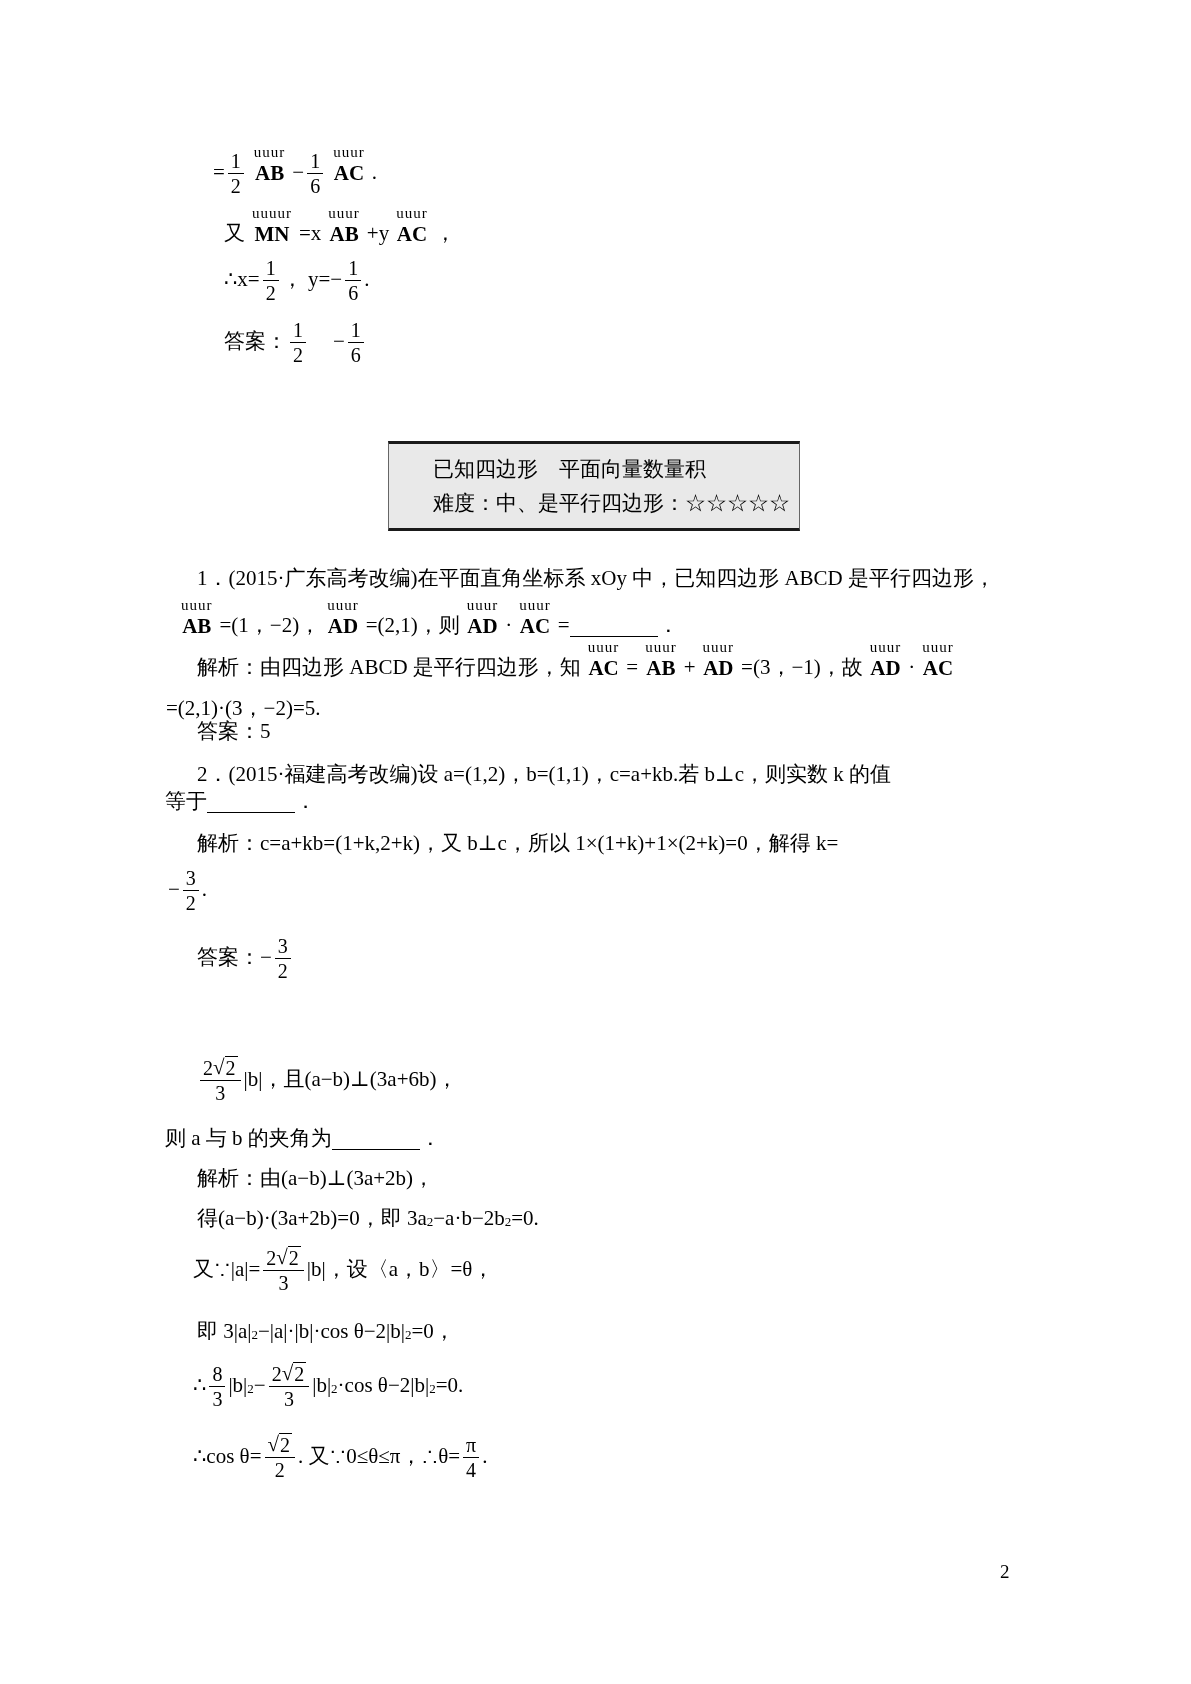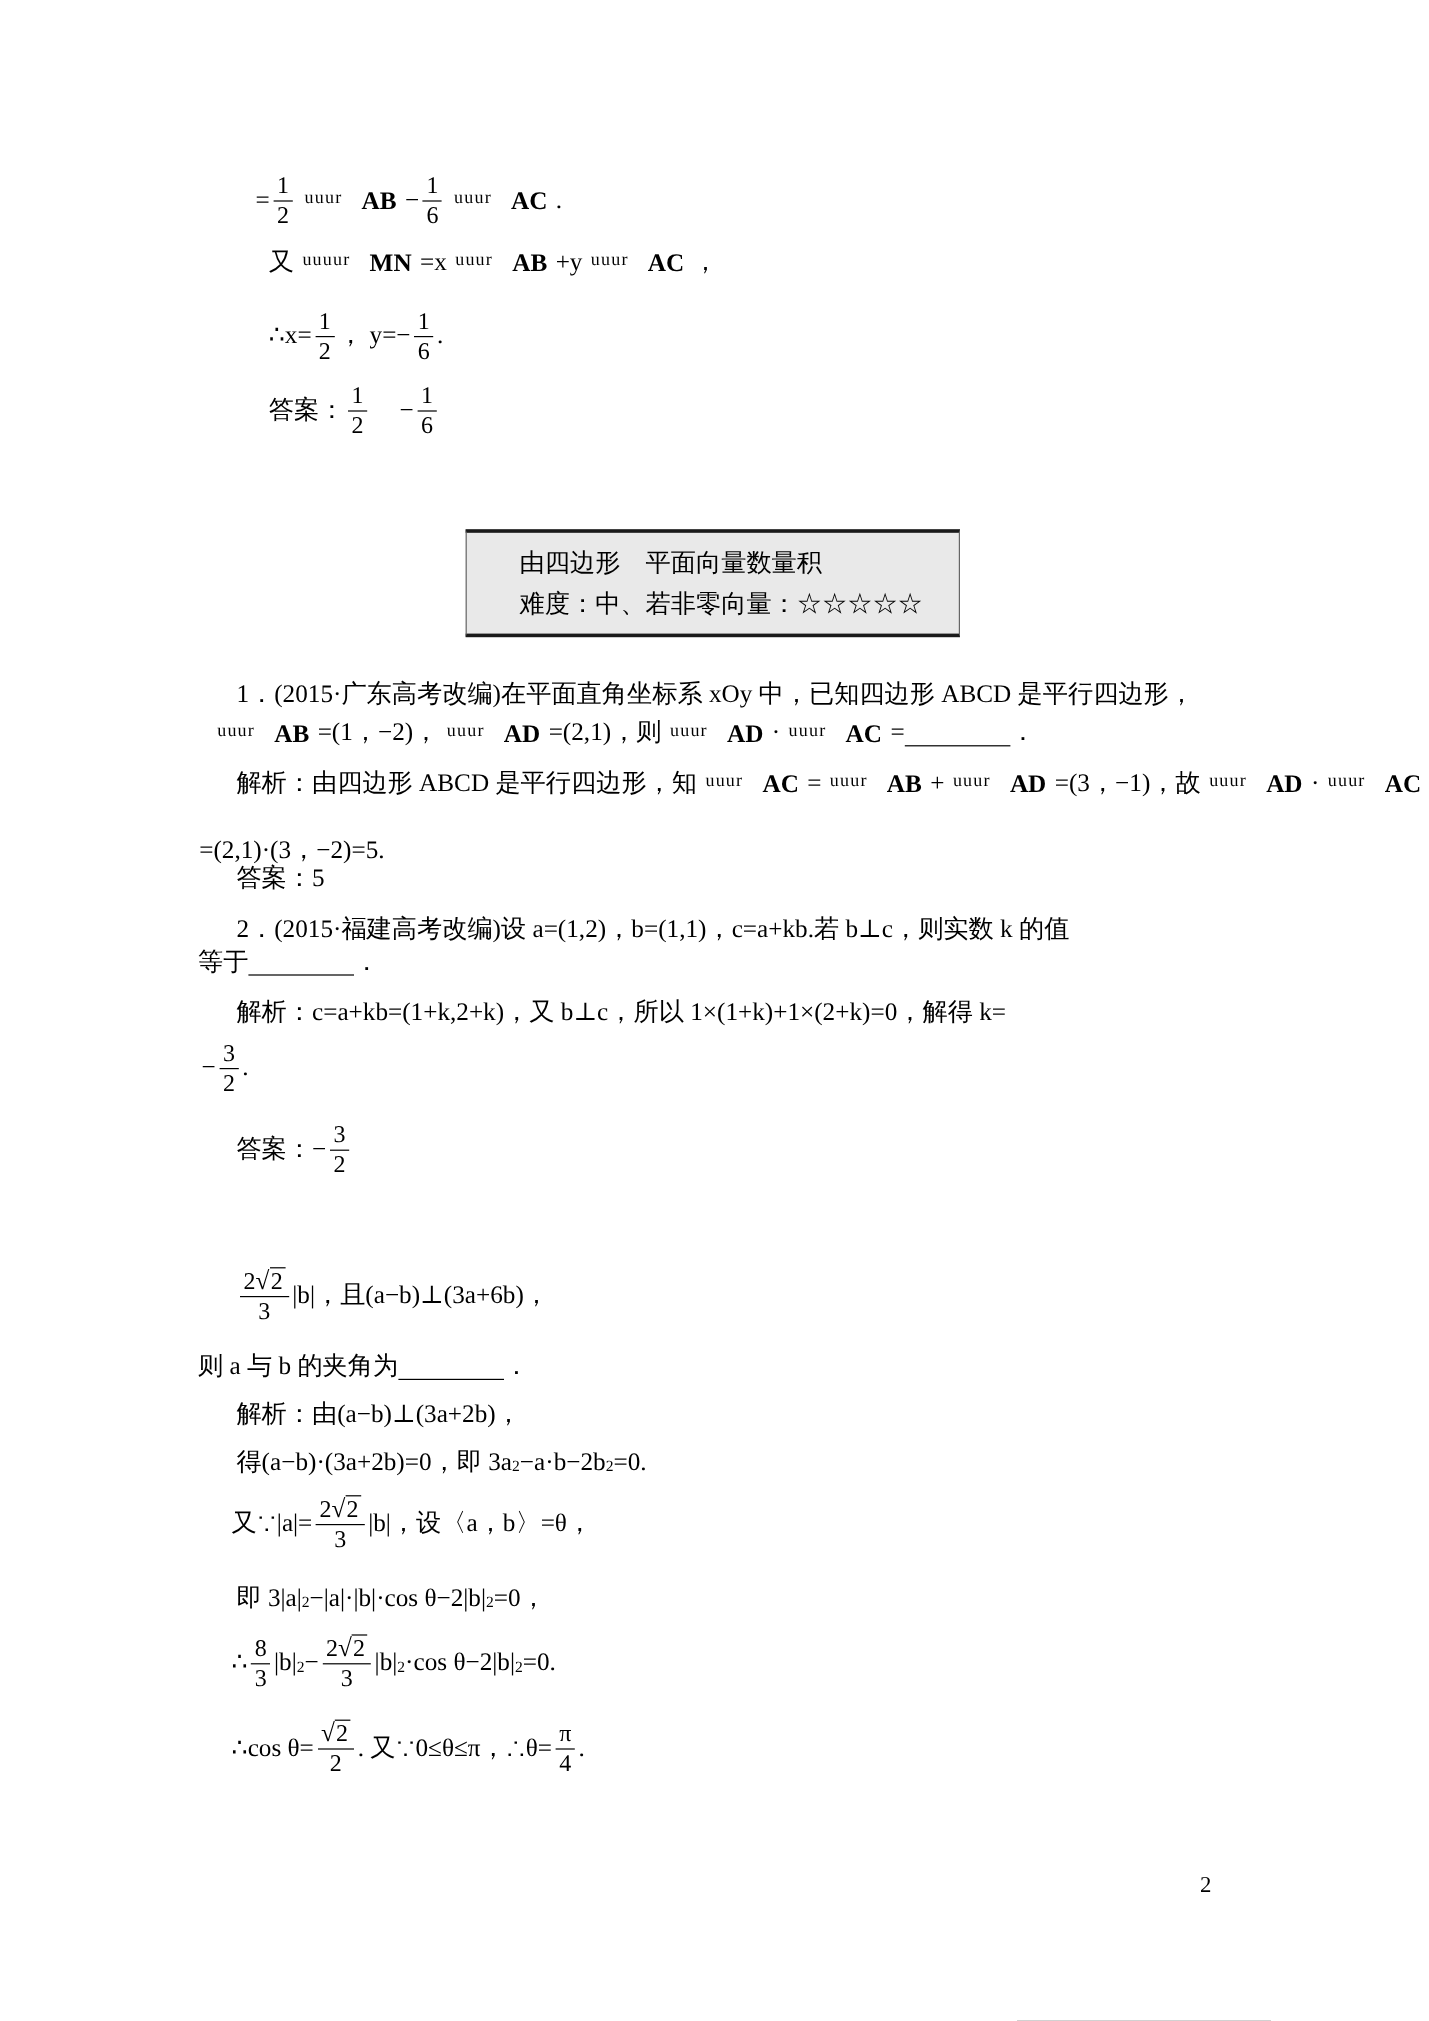--- a/index.html
+++ b/index.html
@@ -10,21 +10,21 @@
   
   .frac{display:inline-flex;flex-direction:column;align-items:center;margin:0 3px -12px 3px;
         line-height:1;font-size:20px;}
   .frac .fn{display:inline-flex;align-items:flex-end;padding:0 3px 2px 3px;border-bottom:1.6px solid #000;line-height:1;}
   .frac .fd{padding-top:2px;line-height:1;}
   
   .sqrt{display:inline-flex;align-items:flex-end;}
   .sqrt .sg{line-height:1;font-size:21px;}
   .sqrt .sr{border-top:1.6px solid #000;padding:1px 2px 0 1px;line-height:1;}
   
-  .vec{display:inline-flex;flex-direction:row;align-items:center;margin:0 7px;line-height:1;gap:16px;}
+  .vec{display:inline-flex;flex-direction:column;align-items:center;margin:0 7px;line-height:1;}
   .vec .vt{font-size:15px;line-height:1;letter-spacing:1px;margin-bottom:2px;}
   .vec .vb{font-size:21px;line-height:1.05;font-weight:bold;}
   
   .sub{font-size:13px;line-height:18px;transform:translateY(1px);}
   
   .blank{display:inline-block;width:88px;height:22px;border-bottom:1.6px solid #000;}
   .sp{display:inline-block;width:24px;}
   
   .topic-box{position:absolute;left:388px;top:441px;width:412px;height:90px;box-sizing:border-box;
              background:#e9e9e9;border-top:3px solid #1a1a1a;border-bottom:3px solid #1a1a1a;
@@ -36,22 +36,22 @@
 <body>
 
 <div class="page">
 
   <div class="ln" style="top:145px;left:213px"><span class="ts">=</span><span class="frac"><span class="fn">1</span><span class="fd">2</span></span><span class="vec"><span class="vt">uuur</span><span class="vb">AB</span></span><span class="ts">−</span><span class="frac"><span class="fn">1</span><span class="fd">6</span></span><span class="vec"><span class="vt">uuur</span><span class="vb">AC</span></span><span class="ts">.</span></div>
   <div class="ln" style="top:206px;left:224px"><span class="ts">又</span><span class="vec"><span class="vt">uuuur</span><span class="vb">MN</span></span><span class="ts">=x</span><span class="vec"><span class="vt">uuur</span><span class="vb">AB</span></span><span class="ts">+y</span><span class="vec"><span class="vt">uuur</span><span class="vb">AC</span></span><span class="ts">，</span></div>
   <div class="ln" style="top:258px;left:224px"><span class="ts">∴x=</span><span class="frac"><span class="fn">1</span><span class="fd">2</span></span><span class="ts">， y=−</span><span class="frac"><span class="fn">1</span><span class="fd">6</span></span><span class="ts">.</span></div>
   <div class="ln" style="top:320px;left:224px"><span class="ts">答案：</span><span class="frac"><span class="fn">1</span><span class="fd">2</span></span><span class="sp"></span><span class="ts">−</span><span class="frac"><span class="fn">1</span><span class="fd">6</span></span></div>
 
   <div class="topic-box">
-    <div class="bl">由四边形　平面向量数量积</div>
-    <div class="bl">难度：中、若非零向量：☆☆☆☆☆</div>
+    <div class="bl">已知四边形　平面向量数量积</div>
+    <div class="bl">难度：中、是平行四边形：☆☆☆☆☆</div>
   </div>
 
   <div class="ln" style="top:566px;left:197px"><span class="ts">1．(2015·广东高考改编)在平面直角坐标系 xOy 中，已知四边形 ABCD 是平行四边形，</span></div>
   <div class="ln" style="top:598px;left:174px"><span class="vec"><span class="vt">uuur</span><span class="vb">AB</span></span><span class="ts">=(1，−2)，</span><span class="vec"><span class="vt">uuur</span><span class="vb">AD</span></span><span class="ts">=(2,1)，则</span><span class="vec"><span class="vt">uuur</span><span class="vb">AD</span></span><span class="ts">·</span><span class="vec"><span class="vt">uuur</span><span class="vb">AC</span></span><span class="ts">=</span><span class="blank"></span><span class="ts">．</span></div>
   <div class="ln" style="top:640px;left:197px"><span class="ts">解析：由四边形 ABCD 是平行四边形，知</span><span class="vec"><span class="vt">uuur</span><span class="vb">AC</span></span><span class="ts">=</span><span class="vec"><span class="vt">uuur</span><span class="vb">AB</span></span><span class="ts">+</span><span class="vec"><span class="vt">uuur</span><span class="vb">AD</span></span><span class="ts">=(3，−1)，故</span><span class="vec"><span class="vt">uuur</span><span class="vb">AD</span></span><span class="ts">·</span><span class="vec"><span class="vt">uuur</span><span class="vb">AC</span></span></div>
   <div class="ln" style="top:696px;left:166px"><span class="ts">=(2,1)·(3，−2)=5.</span></div>
   <div class="ln" style="top:719px;left:197px"><span class="ts">答案：5</span></div>
 
   <div class="ln" style="top:762px;left:197px"><span class="ts">2．(2015·福建高考改编)设 a=(1,2)，b=(1,1)，c=a+kb.若 b⊥c，则实数 k 的值</span></div>
   <div class="ln" style="top:789px;left:165px"><span class="ts">等于</span><span class="blank"></span><span class="ts">．</span></div>

